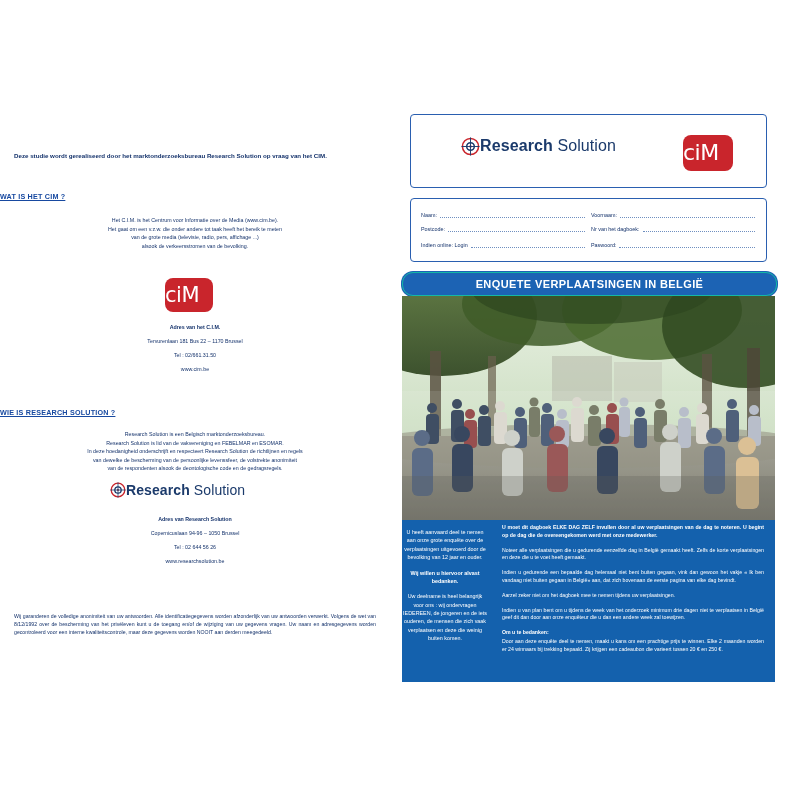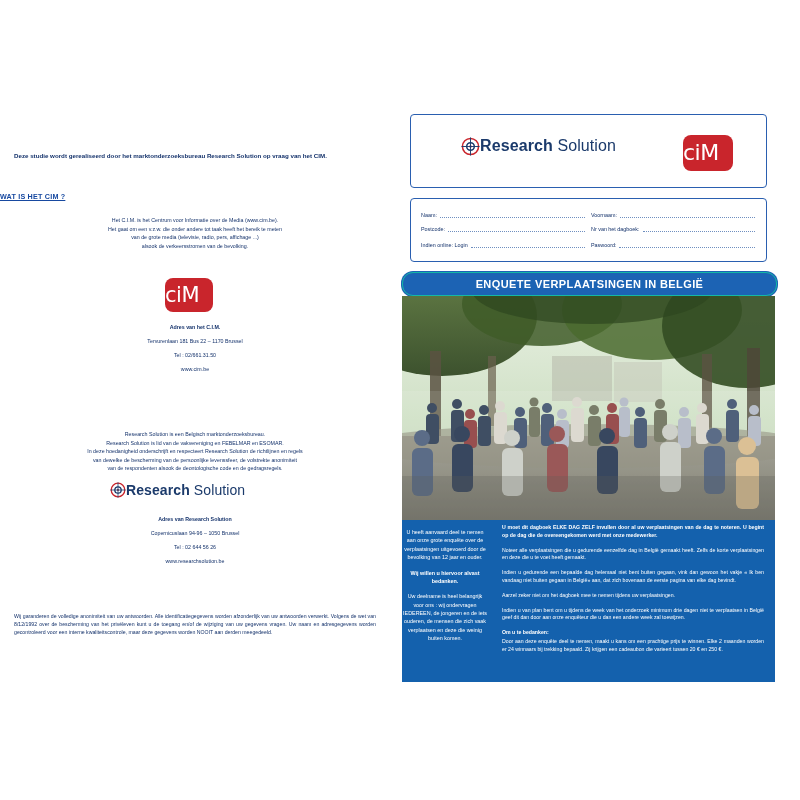--- a/index.html
+++ b/index.html
@@ -287,20 +287,21 @@
 
   <div class="cim-logo cim-logo-left">ciM</div>
 
   <div class="addr-block" style="top:218px;">
     <p class="addr-head">Adres van het C.I.M.</p>
     <p>Tervurenlaan 181 Bus 22 – 1170 Brussel</p>
     <p>Tel : 02/661.31.50</p>
     <p>www.cim.be</p>
   </div>
 
+  <div class="section-title" style="top:308px;">WIE IS RESEARCH SOLUTION ?</div>
 
   <div class="centered-block" style="top:330px;">
     <p>Research Solution is een Belgisch marktonderzoeksbureau.</p>
     <p>Research Solution is lid van de vakvereniging en  FEBELMAR en ESOMAR.</p>
     <p>In deze hoedanigheid onderschrijft en respecteert Research Solution de richtlijnen en regels</p>
     <p>van dewelke de bescherming van de persoonlijke levenssfeer, de volstrekte anonimiteit</p>
     <p>van de respondenten alsook de deontologische code en de gedragsregels.</p>
   </div>
 
   <div class="rs-logo" style="left:110px; top:382px;">

